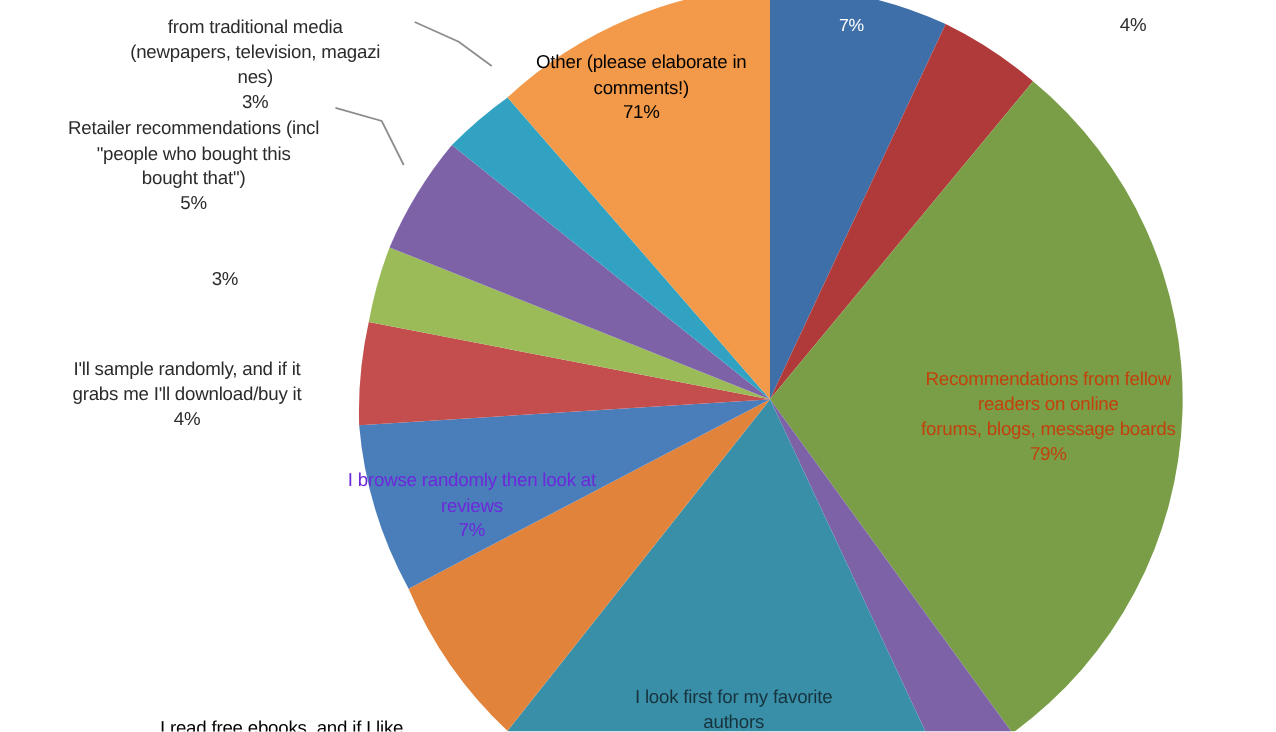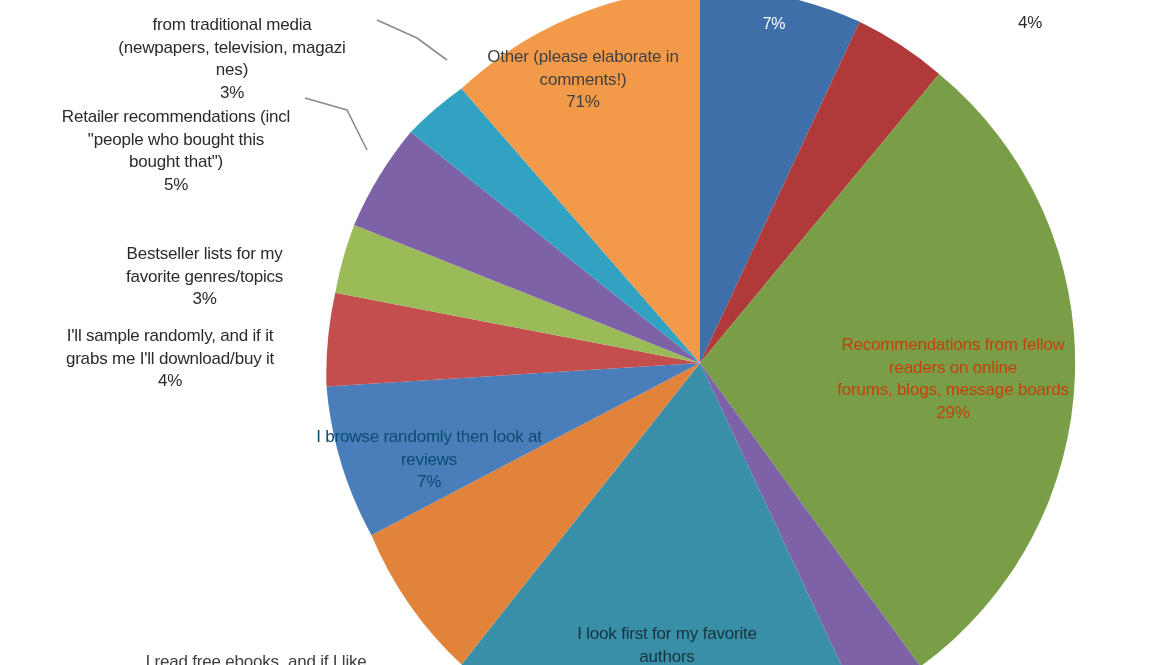--- a/index.html
+++ b/index.html
@@ -46,24 +46,24 @@
   .lbl.light {
     color: #ffffff;
   }
   .lbl.dark-on-green {
     color: #c2410c;
   }
   .lbl.dark-on-teal {
     color: #16333d;
   }
   .lbl.dark-on-orange {
-    color: #404040;
+    color: #000000;
   }
   .lbl.dark-on-blue {
-    color: #0c4a6e;
+    color: #6d28d9;
   }
 </style>
 </head>
 <body>
 
 <div id="chart-root">
 
   <svg class="pie-svg" viewBox="0 0 1160 665">
 
     <polyline points="330,20 370,38 400,60" fill="none" stroke="#8C8C8C" stroke-width="1.6"></polyline>
@@ -105,22 +105,20 @@
   </div>
 
   <div class="lbl" style="left:-6px; top:84px; width:270px;">
     <span>Retailer recommendations (incl
 "people who bought this
 bought that")</span>
     <span class="pct">5%</span>
   </div>
 
   <div class="lbl" style="left:50px; top:221px; width:215px;">
-    <span>Bestseller lists for my
-favorite genres/topics</span>
     <span class="pct">3%</span>
   </div>
 
   <div class="lbl" style="left:-8px; top:303px; width:262px;">
     <span>I'll sample randomly, and if it
 grabs me I'll download/buy it</span>
     <span class="pct">4%</span>
   </div>
 
   <div class="lbl dark-on-blue" style="left:232px; top:404px; width:300px;">
@@ -136,21 +134,21 @@
   <div class="lbl dark-on-teal" style="left:490px; top:601px; width:260px;">
     <span>I look first for my favorite
 authors</span>
     
   </div>
 
   <div class="lbl dark-on-green" style="left:760px; top:312px; width:292px;">
     <span>Recommendations from fellow
 readers on online
 forums, blogs, message boards</span>
-    <span class="pct">29%</span>
+    <span class="pct">79%</span>
   </div>
 
   <div class="lbl light" style="left:664px; top:-8px; width:126px; font-size:16px;">
     <span class="pct">7%</span>
   </div>
 
   <div class="lbl dark-on-orange" style="left:424px; top:24px; width:224px;">
     <span>Other (please elaborate in
 comments!)</span>
     <span class="pct">71%</span>

